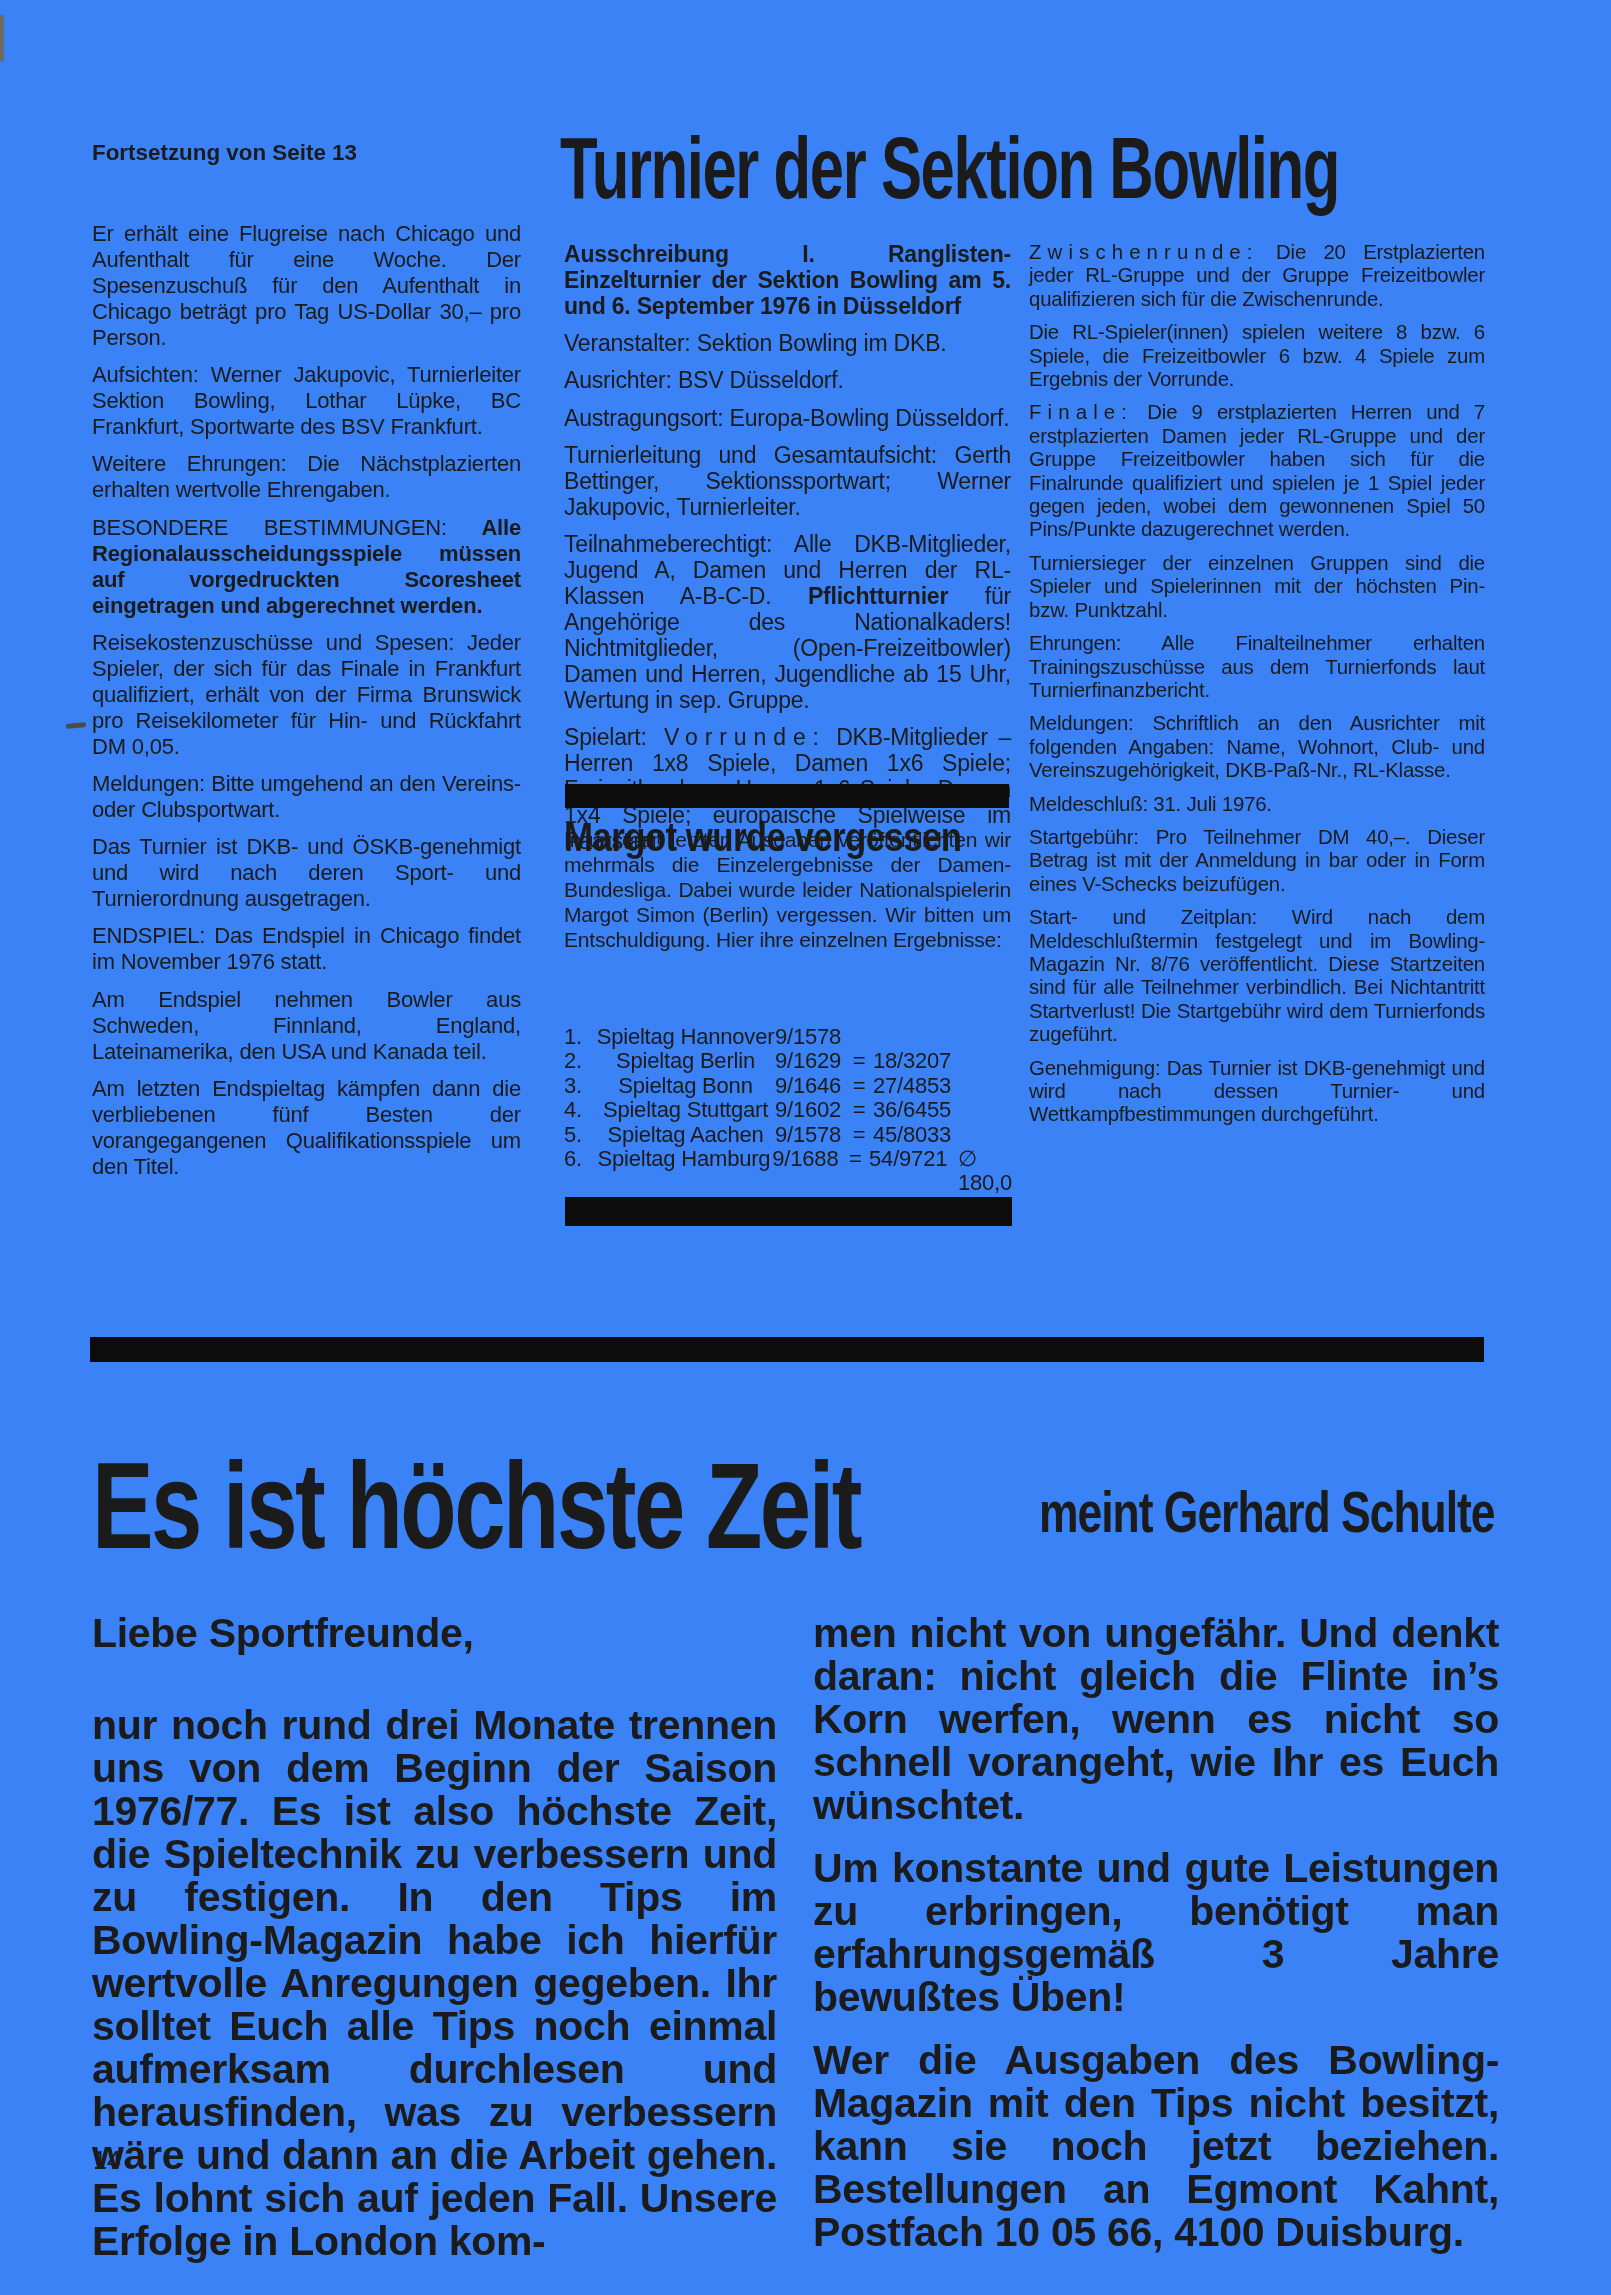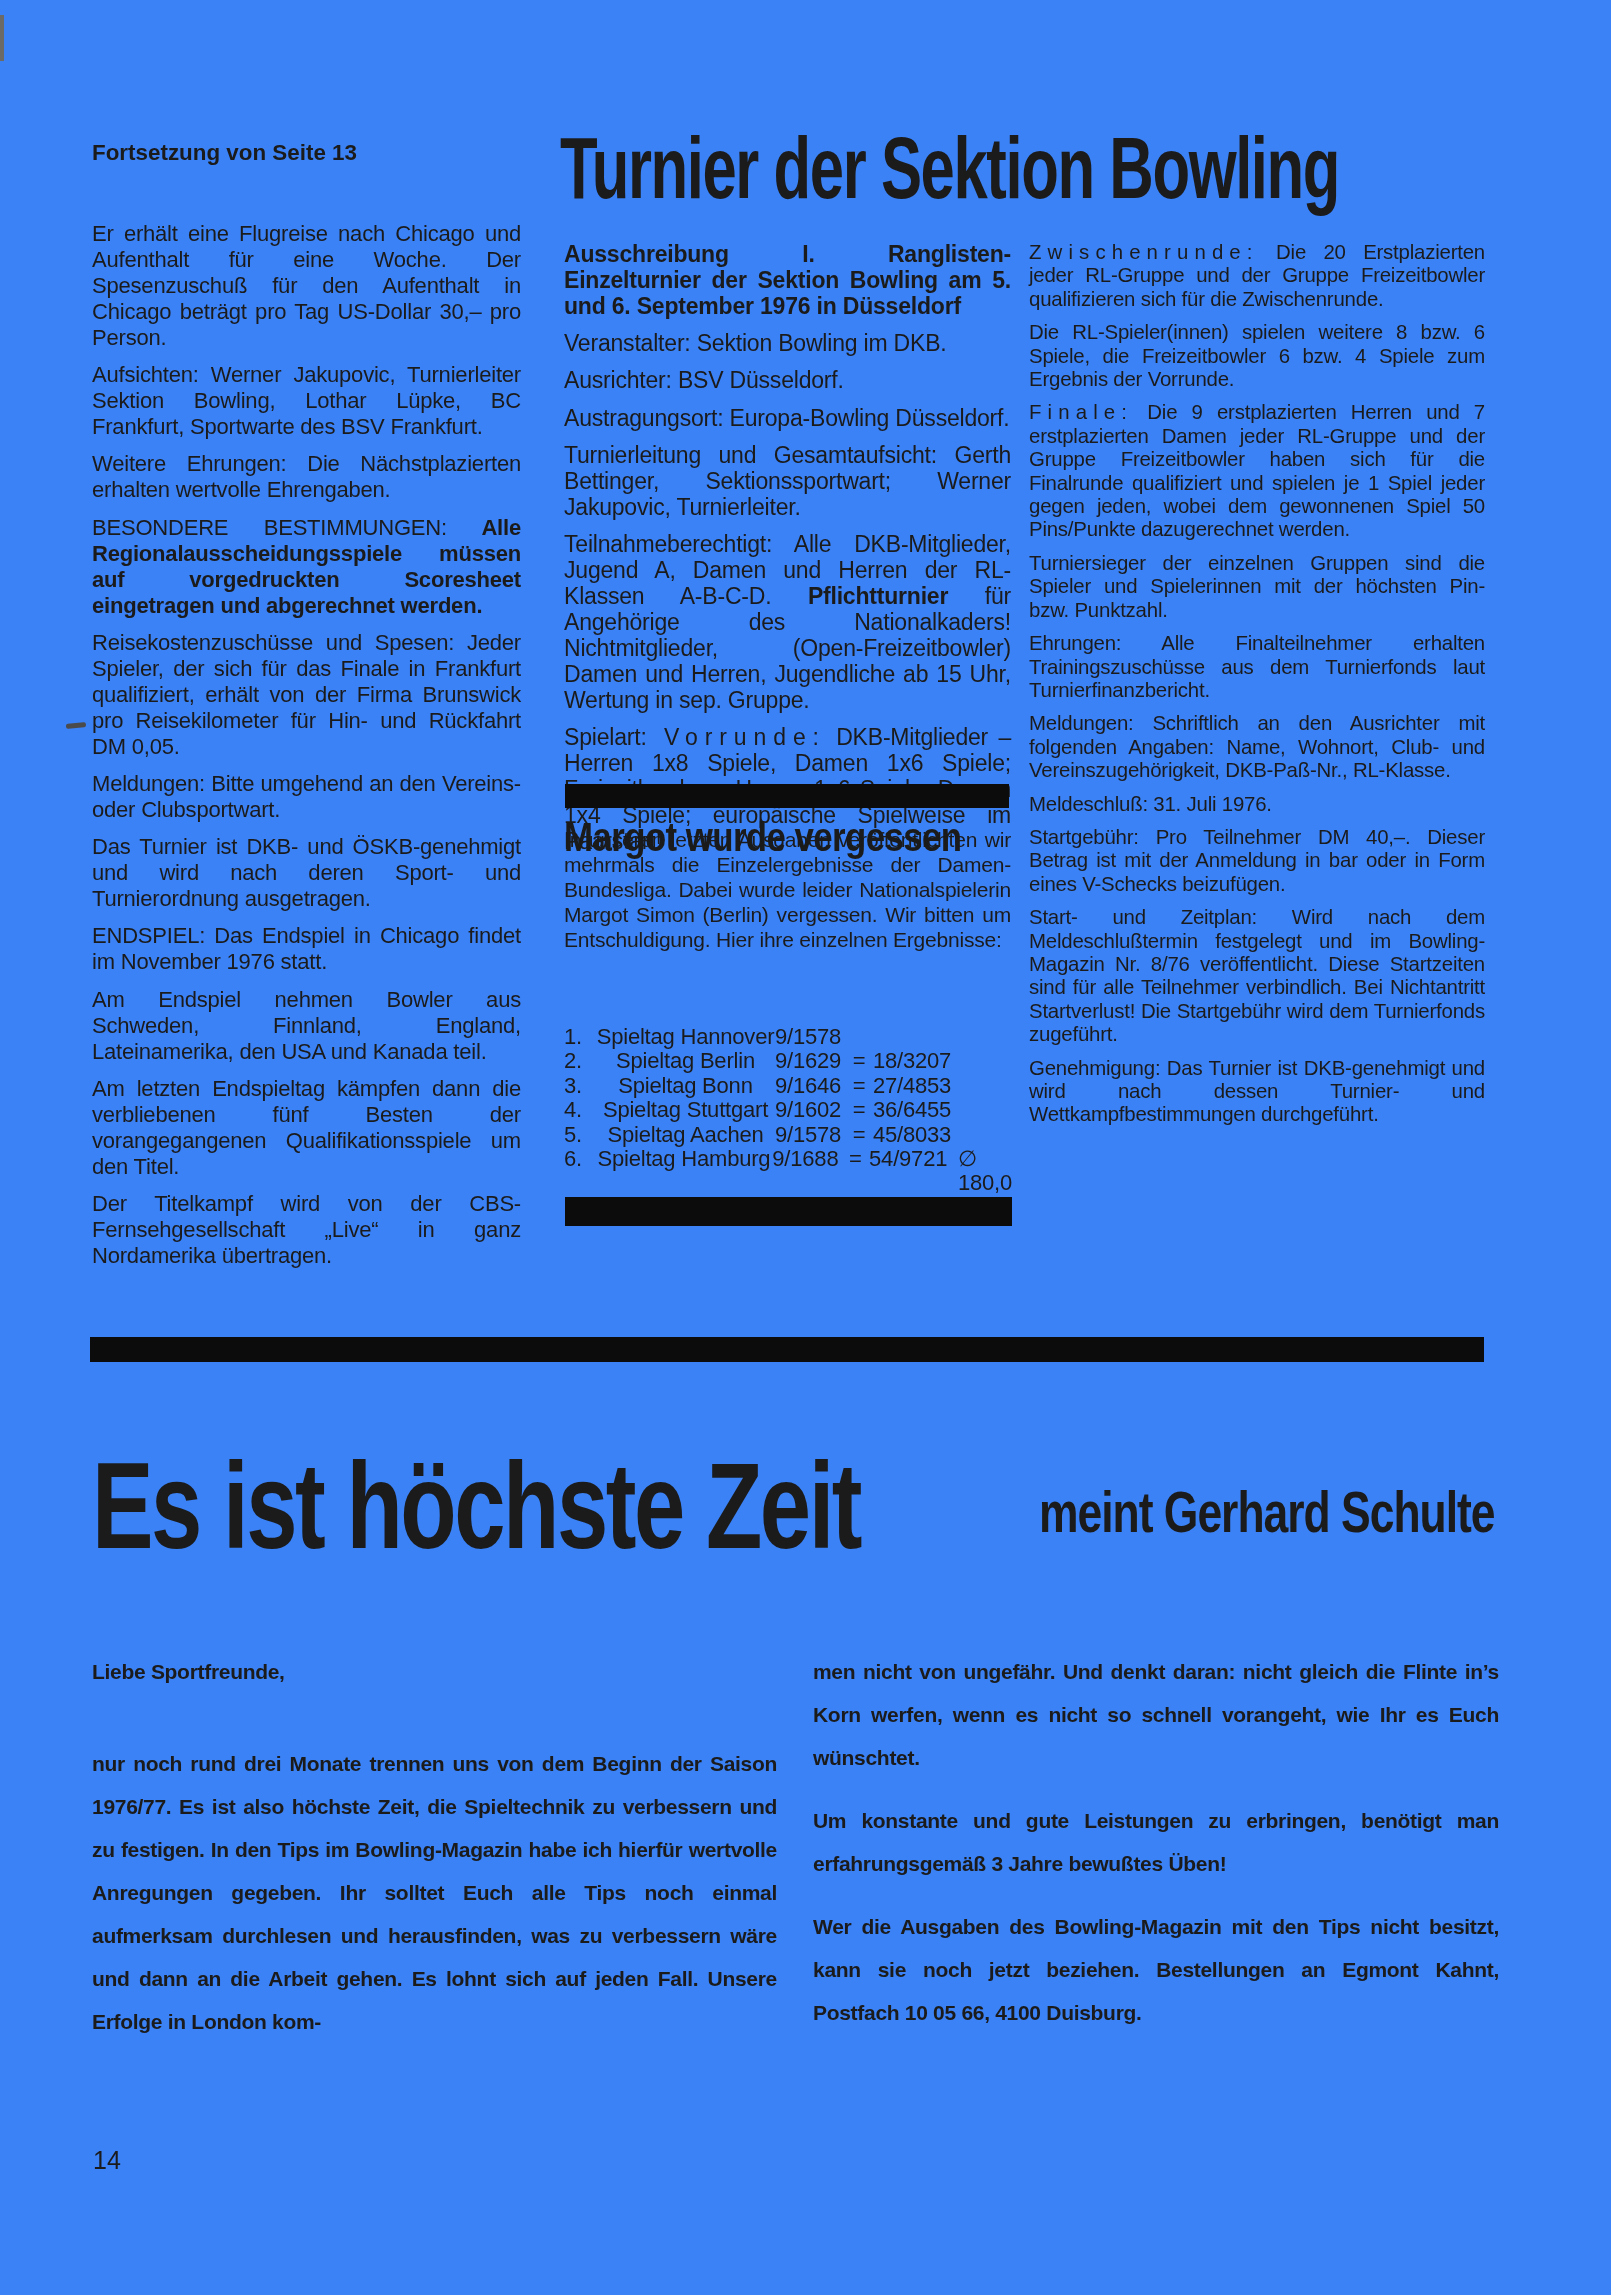--- a/index.html
+++ b/index.html
@@ -68,21 +68,21 @@
     transform:scaleX(0.75); transform-origin:left top;
     white-space:nowrap;
   }
   #byline-editorial {
     position:absolute; left:1039px; top:1479px;
     font-size:57px; font-weight:bold; letter-spacing:-1.3px;
     transform:scaleX(0.78); transform-origin:left top;
     white-space:nowrap;
   }
 
-  .bottomcol { position:absolute; font-size:21px; line-height:43px; font-weight:bold; text-align:justify; letter-spacing:-0.3px;margin-top:38px; }
+  .bottomcol { position:absolute; font-size:41px; line-height:43px; font-weight:bold; text-align:justify; letter-spacing:-0.3px; }
   #bot-left  { left:92px; top:1612px; width:685px; }
   #bot-right { left:813px; top:1612px; width:686px; }
   #bot-left p, #bot-right p { margin:0 0 20px 0; }
   #bot-left .salutation { margin:0 0 49px 0; }
 
   #page-number { position:absolute; left:93px; top:2146px; font-size:25px; }
 
   .artifact-dash {
     position:absolute; left:66px; top:723px; width:20px; height:5.3px;
     background:#4b4b4b; border-radius:2px; transform:rotate(-6deg);
@@ -107,21 +107,20 @@
     <p><span>Er erhält eine Flugreise nach Chicago und Aufenthalt für eine Woche. Der Spesenzuschuß für den Aufenthalt in Chicago beträgt pro Tag US-Dollar 30,– pro Person.</span></p>
     <p><span class="lead">Aufsichten:</span><span> Werner Jakupovic, Turnierleiter Sektion Bowling, Lothar Lüpke, BC Frankfurt, Sportwarte des BSV Frankfurt.</span></p>
     <p><span class="lead">Weitere Ehrungen:</span><span> Die Nächstplazierten erhalten wertvolle Ehrengaben.</span></p>
     <p class="allbold"><span class="lead">BESONDERE BESTIMMUNGEN:</span><span> Alle Regionalausscheidungsspiele müssen auf vorgedruckten Scoresheet eingetragen und abgerechnet werden.</span></p>
     <p><span class="lead">Reisekostenzuschüsse und Spesen:</span><span> Jeder Spieler, der sich für das Finale in Frankfurt qualifiziert, erhält von der Firma Brunswick pro Reisekilometer für Hin- und Rückfahrt DM 0,05.</span></p>
     <p><span class="lead">Meldungen:</span><span> Bitte umgehend an den Vereins- oder Clubsportwart.</span></p>
     <p><span>Das Turnier ist DKB- und ÖSKB-genehmigt und wird nach deren Sport- und Turnierordnung ausgetragen.</span></p>
     <p><span class="lead">ENDSPIEL:</span><span> Das Endspiel in Chicago findet im November 1976 statt.</span></p>
     <p><span>Am Endspiel nehmen Bowler aus Schweden, Finnland, England, Lateinamerika, den USA und Kanada teil.</span></p>
     <p><span>Am letzten Endspieltag kämpfen dann die verbliebenen fünf Besten der vorangegangenen Qualifikationsspiele um den Titel.</span></p>
-    <p><span>Der Titelkampf wird von der CBS-Fernsehgesellschaft „Live“ in ganz Nordamerika übertragen.</span></p>
   </div>
 
   <div class="col" id="col2">
     <p class="allbold"><span>Ausschreibung I. Ranglisten-Einzelturnier der Sektion Bowling am 5. und 6. September 1976 in Düsseldorf</span></p>
     <p><span class="lead">Veranstalter:</span><span> Sektion Bowling im DKB.</span></p>
     <p><span class="lead">Ausrichter:</span><span> BSV Düsseldorf.</span></p>
     <p><span class="lead">Austragungsort:</span><span> Europa-Bowling Düsseldorf.</span></p>
     <p><span class="lead">Turnierleitung und Gesamtaufsicht:</span><span> Gerth Bettinger, Sektionssportwart; Werner Jakupovic, Turnierleiter.</span></p>
     <p><span class="lead">Teilnahmeberechtigt:</span><span> Alle DKB-Mitglieder, Jugend A, Damen und Herren der RL-Klassen A-B-C-D. </span><span class="boldword">Pflichtturnier</span><span> für Angehörige des Nationalkaders! Nichtmitglieder, (Open-Freizeitbowler) Damen und Herren, Jugendliche ab 15 Uhr, Wertung in sep. Gruppe.</span></p>
     <p><span class="lead">Spielart:</span><span class="lead spread"> Vorrunde:</span><span> DKB-Mitglieder – Herren 1x8 Spiele, Damen 1x6 Spiele; Freizeitbowler – Herren 1x6 Spiele, Damen 1x4 Spiele; europäische Spielweise im Paarstart!</span></p>

